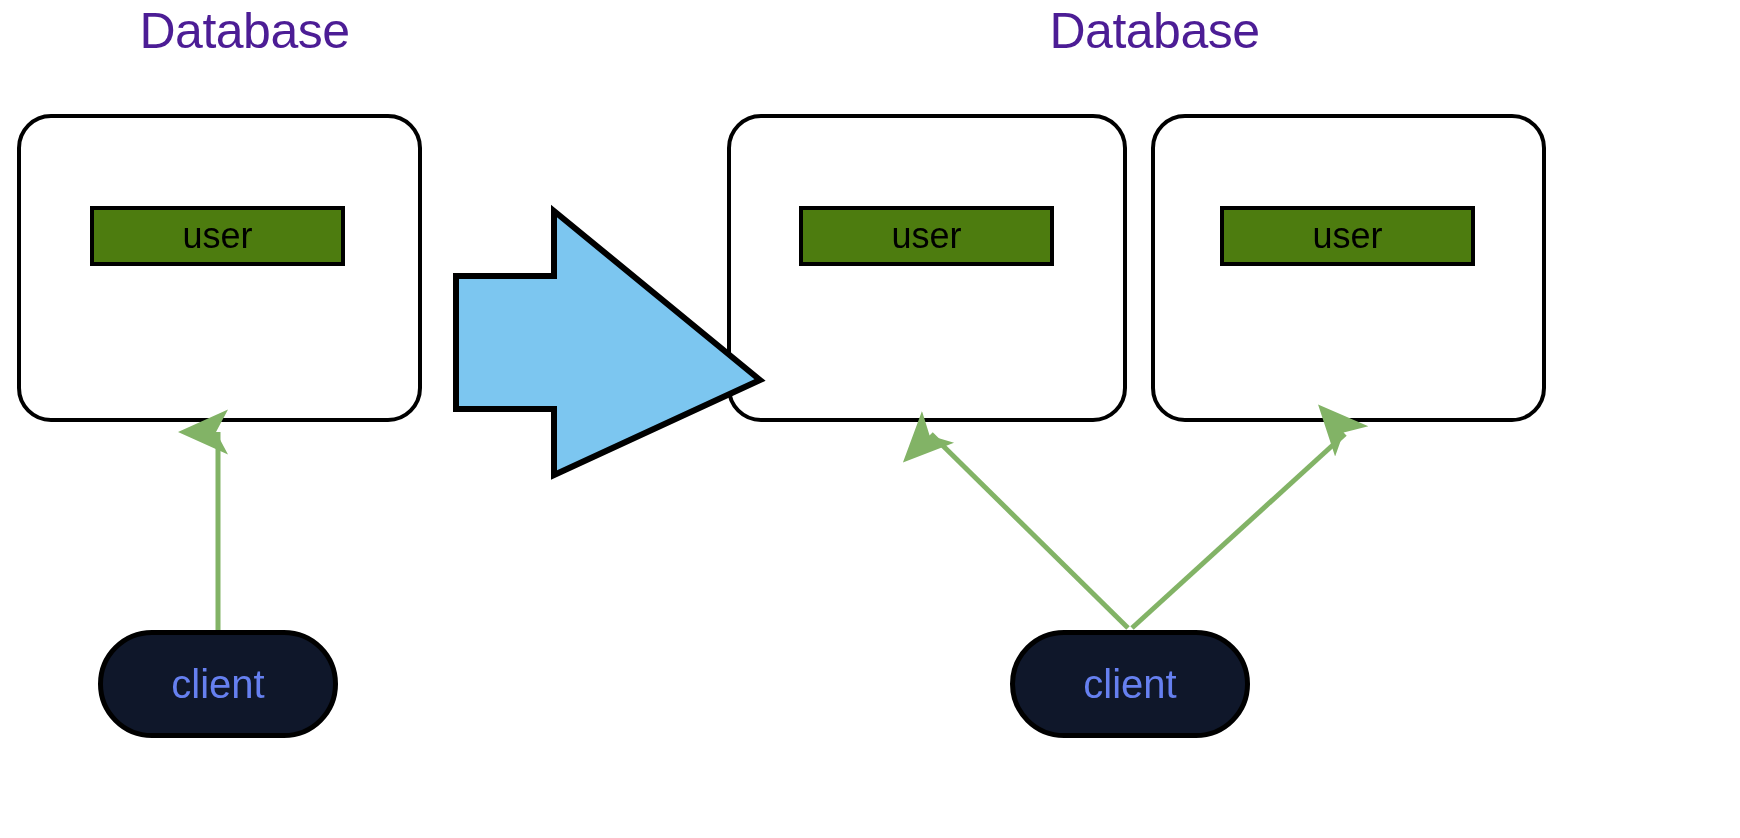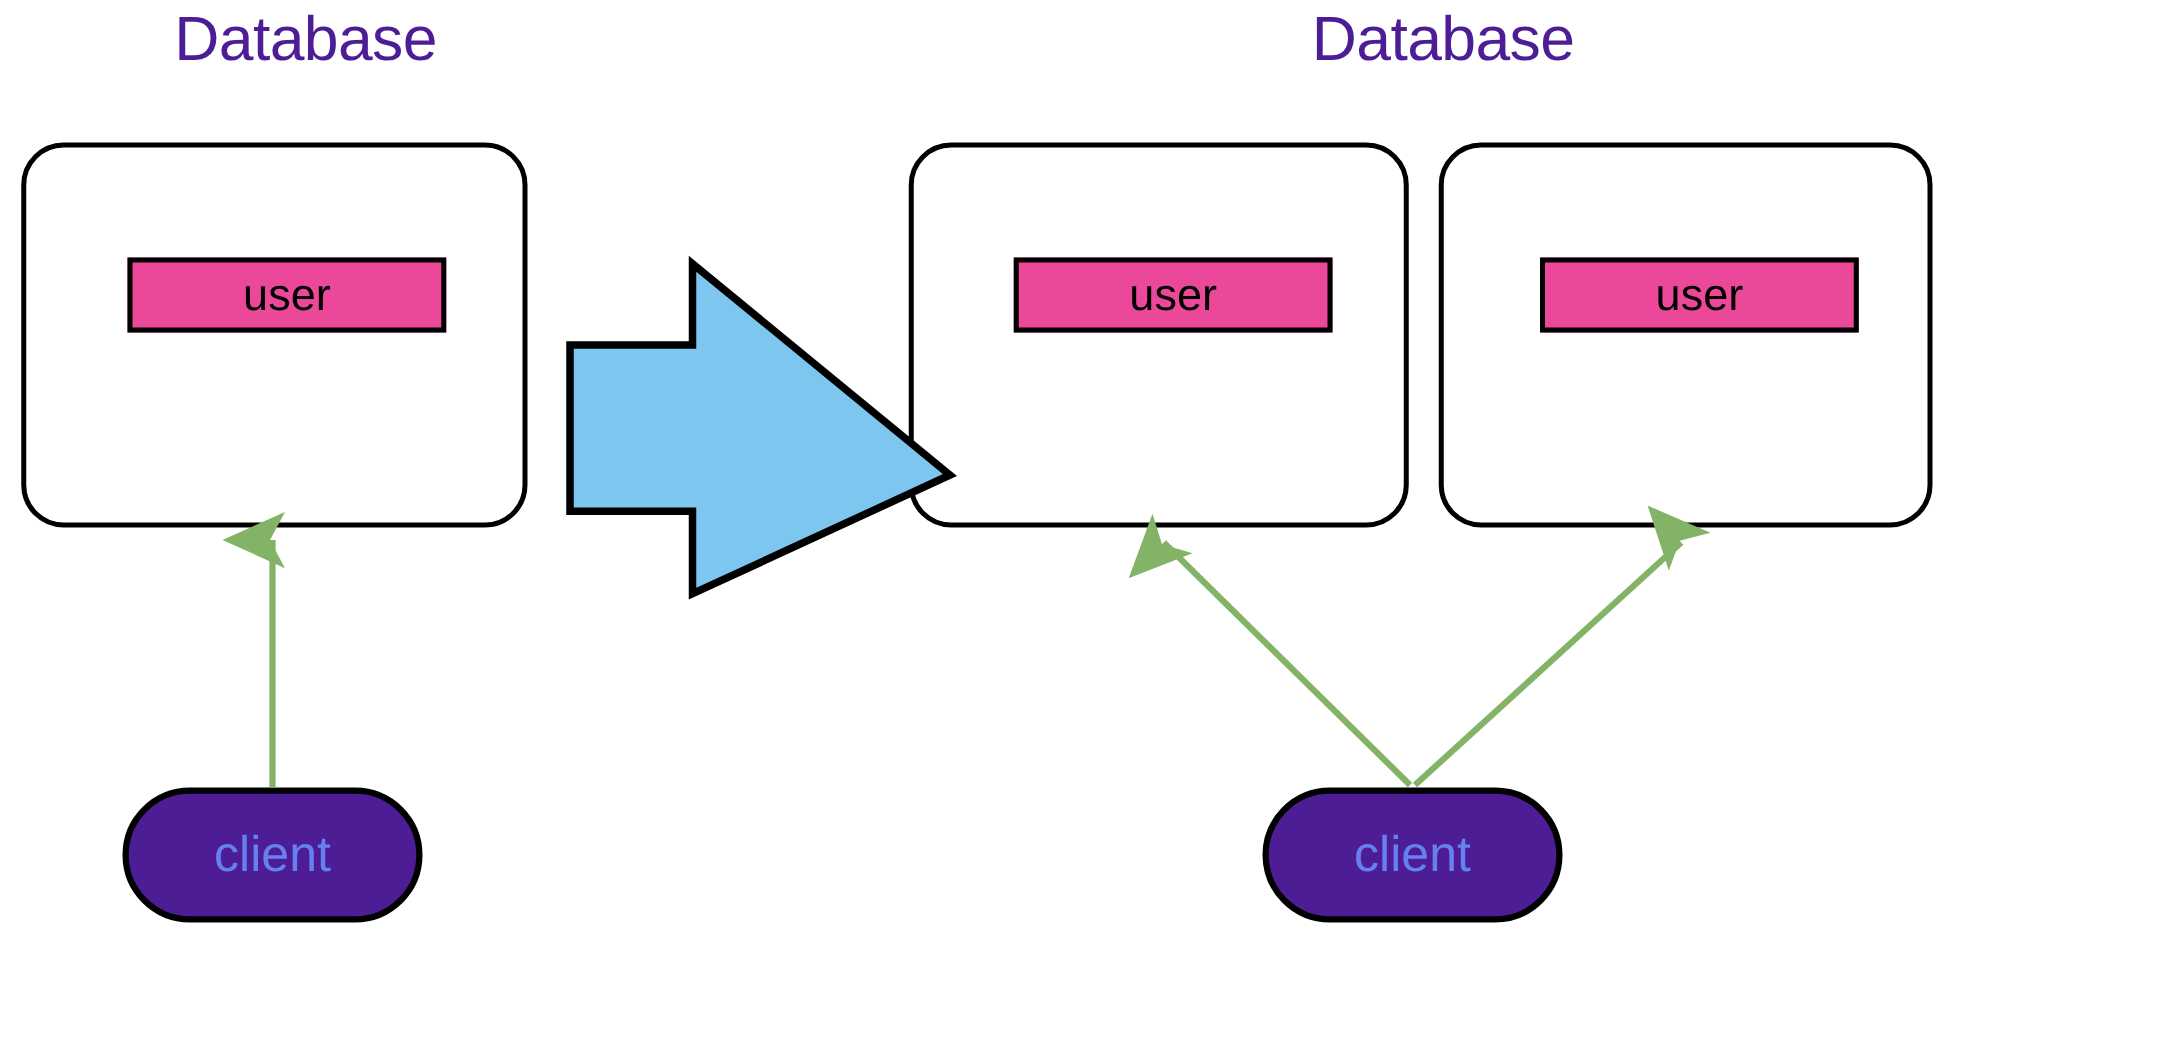--- a/index.html
+++ b/index.html
@@ -38,35 +38,34 @@
   .db-box {
     position: absolute;
     border: 4px solid #000000;
     border-radius: 34px;
     background: #ffffff;
     box-sizing: border-box;
   }
   .table-box {
     position: absolute;
     border: 4px solid #000000;
-    background: #ec4899;
+    background: #4d7c0f;
     box-sizing: border-box;
     display: flex;
     align-items: center;
     justify-content: center;
     font-family: "Liberation Sans", sans-serif;
     font-size: 36px;
     color: #000000;
-    margin-left: 12px;
   }
   .client-box {
     position: absolute;
     border: 5px solid #000000;
     border-radius: 60px;
-    background: #4c1d95;
+    background: #0f172a;
     box-sizing: border-box;
     display: flex;
     align-items: center;
     justify-content: center;
     font-family: "Liberation Sans", sans-serif;
     font-size: 40px;
     color: #6680f0;
   }
   .arrow-label {
     position: absolute;

